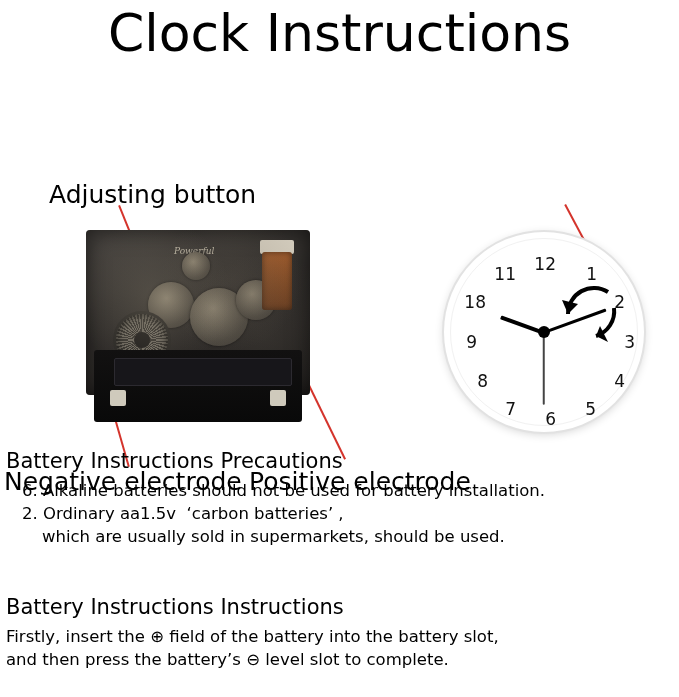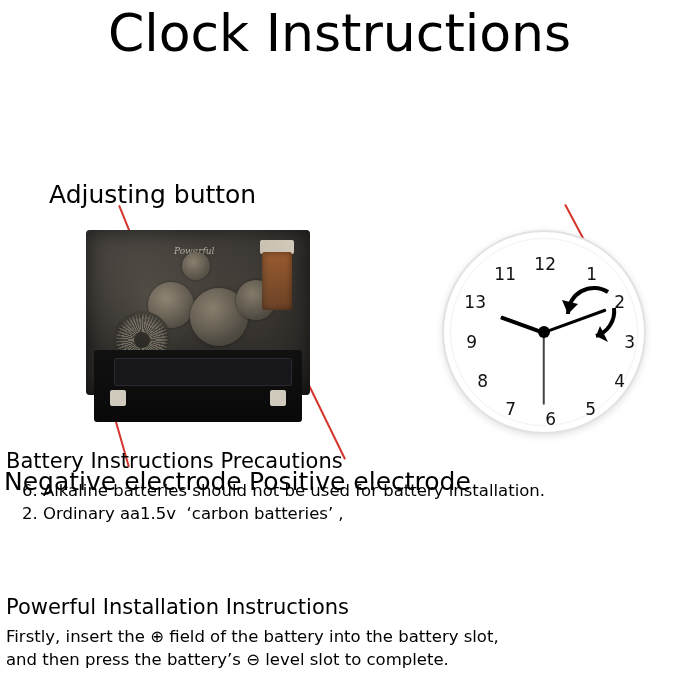--- a/index.html
+++ b/index.html
@@ -268,42 +268,43 @@
       <div class="num" style="left:88px;  top:22px;">12</div>
       <div class="num" style="left:129px; top:32px;">1</div>
       <div class="num" style="left:157px; top:60px;">2</div>
       <div class="num" style="left:167px; top:100px;">3</div>
       <div class="num" style="left:157px; top:139px;">4</div>
       <div class="num" style="left:128px; top:167px;">5</div>
       <div class="num" style="left:88px;  top:177px;">6</div>
       <div class="num" style="left:48px;  top:167px;">7</div>
       <div class="num" style="left:20px;  top:139px;">8</div>
       <div class="num" style="left:9px;   top:100px;">9</div>
-      <div class="num" style="left:18px;  top:60px;">13</div>
+      <div class="num" style="left:18px;  top:60px;">18</div>
       <div class="num" style="left:48px;  top:32px;">11</div>
 
       <div class="hand hand-s"></div>
       <div class="hand hand-h"></div>
       <div class="hand hand-m"></div>
       <div class="hub"></div>
 
       <svg class="rot-arrow" width="70" height="70" viewBox="0 0 70 70">
         <path d="M12,36 A26,26 0 0 1 52,14" fill="none" stroke="#000" stroke-width="4"></path>
         <polygon points="12,36 6,22 22,26" fill="#000"></polygon>
         <path d="M58,30 A26,26 0 0 1 40,58" fill="none" stroke="#000" stroke-width="4"></path>
         <polygon points="40,58 52,64 44,48" fill="#000"></polygon>
       </svg>
     </div>
   </div>
 
   <div class="section sec-battery">
     <div class="sec-title">Battery Instructions Precautions</div>
     <div class="line indent1">6. Alkaline batteries should not be used for battery installation.</div>
     <div class="line indent1">2. Ordinary aa1.5v  ‘carbon batteries’ ,</div>
+    <div class="line indent2">which are usually sold in supermarkets, should be used.</div>
   </div>
 
   <div class="section sec-install">
-    <div class="sec-title">Powerful Installation Instructions</div>
+    <div class="sec-title">Battery Instructions Instructions</div>
     <div class="line"><span>Firstly, insert the </span><span>⊕</span><span> field of the battery into the battery slot,</span></div>
     <div class="line"><span>and then press the battery’s </span><span>⊖</span><span> level slot to complete.</span></div>
   </div>
 
 </div>
 
 </body></html>

